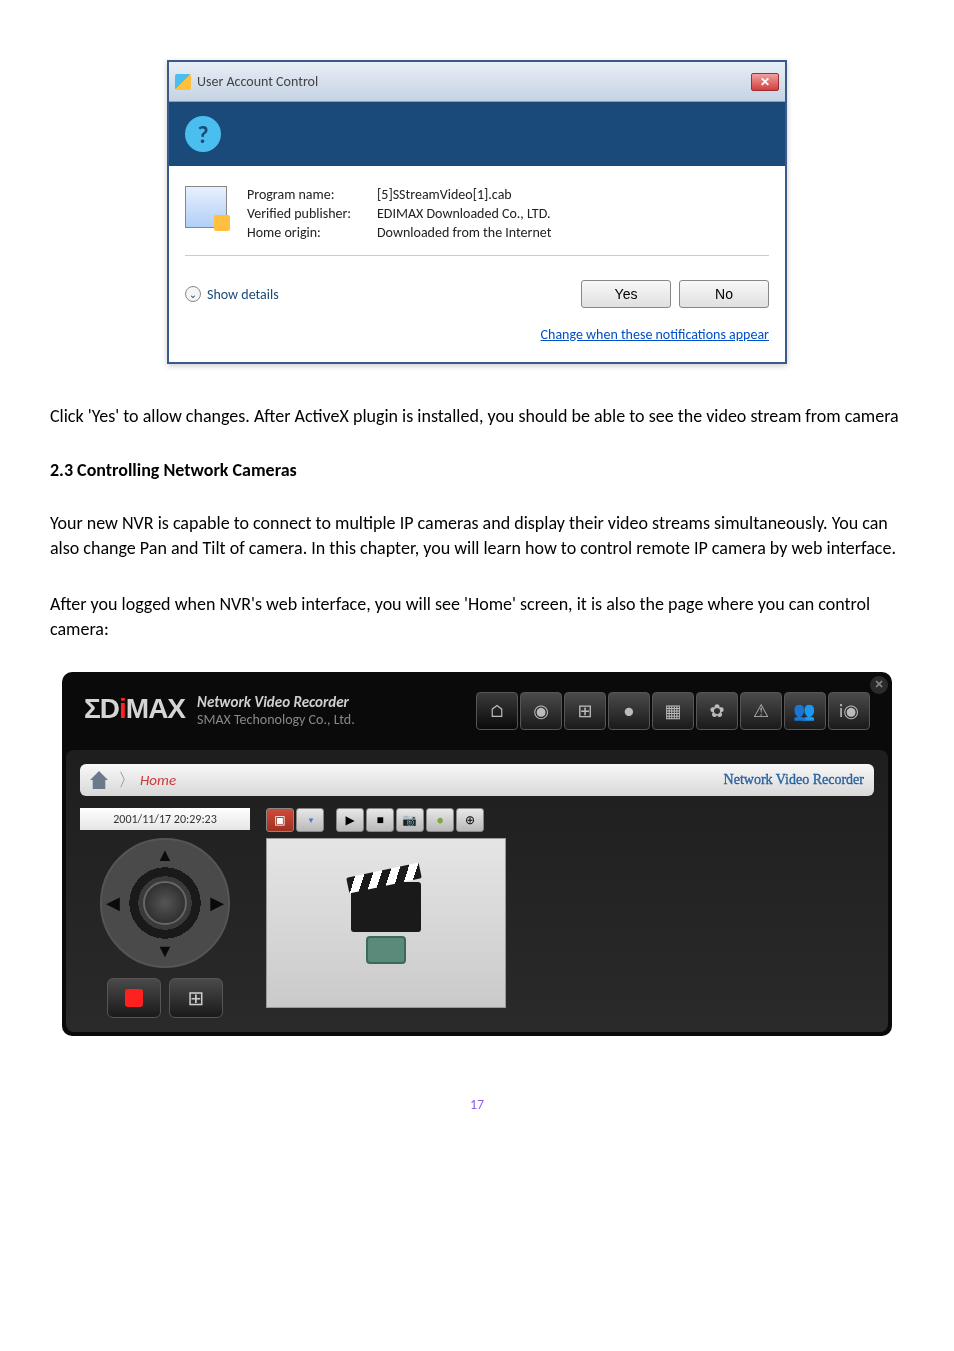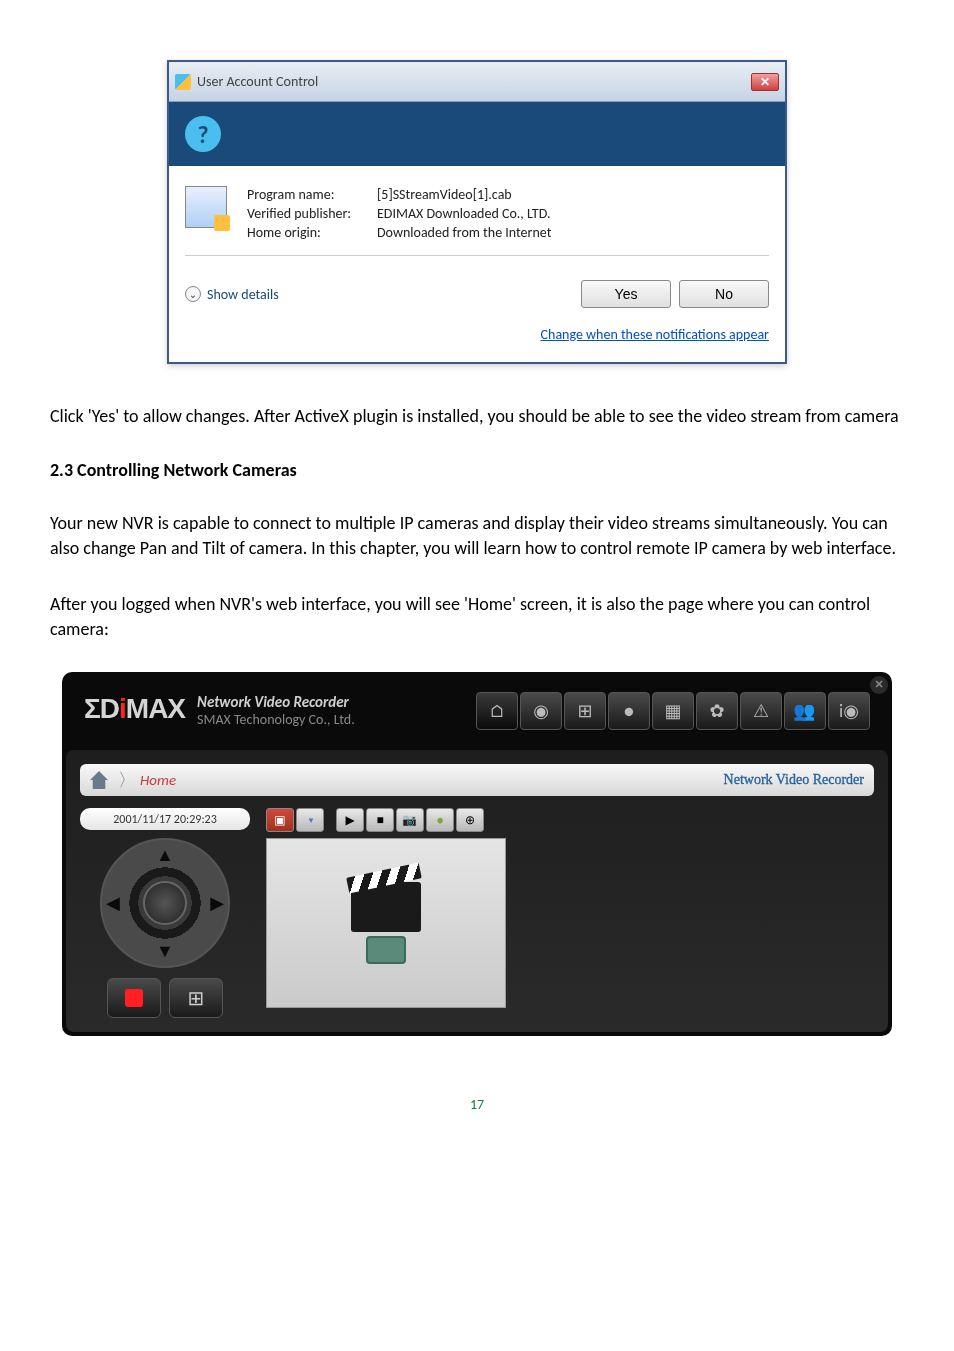--- a/index.html
+++ b/index.html
@@ -46,21 +46,21 @@
     .nav-icon { font-size: 18px; color: #bbb; }
     
     .nvr-main { background: linear-gradient(to bottom, #1e1e1e, #2a2a2a); border-radius: 8px; padding: 14px; margin-top: 4px; }
     .breadcrumb-bar { display: flex; align-items: center; background: linear-gradient(to bottom, #f8f8f8, #d8d8d8); border-radius: 6px; height: 32px; padding: 0 10px; margin-bottom: 12px; }
     .home-icon { width: 18px; height: 18px; background: #6a7a8a; clip-path: polygon(50% 0, 100% 50%, 85% 50%, 85% 100%, 15% 100%, 15% 50%, 0 50%); margin-right: 6px; }
     .breadcrumb-text { color: #cc3a3a; font-size: 15px; font-style: italic; }
     .nvr-slogan { margin-left: auto; font-family: 'Comic Sans MS', cursive; font-size: 14px; color: #2a70b0; -webkit-text-stroke: 0.3px #1a4a8a; }
     
     .nvr-content { display: flex; gap: 16px; }
     .ptz-panel { width: 170px; }
-    .timestamp { background: linear-gradient(to bottom, #fff, #e5e5e5); border-radius: 10px; padding: 4px 8px; font-size: 12px; color: #333; text-align: center; margin-bottom: 8px; }
+    .timestamp { background: linear-gradient(to bottom, #fff, #e5e5e5); border-radius: 0; padding: 4px 8px; font-size: 12px; color: #333; text-align: center; margin-bottom: 8px; }
     .ptz-wheel { width: 130px; height: 130px; margin: 0 auto 10px; position: relative; }
     .wheel-bg { width: 100%; height: 100%; background: radial-gradient(circle, #3a3a3a 0 30%, #1a1a1a 30% 40%, #4a4a4a 40% 100%); border-radius: 50%; border: 2px solid #555; position: relative; }
     .wheel-center { position: absolute; top: 50%; left: 50%; width: 44px; height: 44px; transform: translate(-50%,-50%); background: radial-gradient(circle, #555, #222); border-radius: 50%; border: 2px solid #666; }
     .arrow { position: absolute; color: #0a0a0a; font-size: 18px; cursor: pointer; }
     .arrow.up { top: 4px; left: 50%; transform: translateX(-50%); }
     .arrow.down { bottom: 4px; left: 50%; transform: translateX(-50%); }
     .arrow.left { left: 4px; top: 50%; transform: translateY(-50%); }
     .arrow.right { right: 4px; top: 50%; transform: translateY(-50%); }
     .ptz-bottom { display: flex; gap: 8px; justify-content: center; }
     .rec-btn { width: 54px; height: 40px; background: linear-gradient(to bottom, #4a4a4a, #1a1a1a); border: 1px solid #555; border-radius: 6px; display: flex; align-items: center; justify-content: center; cursor: pointer; }
@@ -70,21 +70,21 @@
     .video-panel { flex: 1; }
     .video-toolbar { display: flex; gap: 2px; margin-bottom: 6px; }
     .tool-btn { height: 24px; min-width: 28px; background: linear-gradient(to bottom, #e8e8e8, #b8b8b8); border: 1px solid #888; border-radius: 3px; display: flex; align-items: center; justify-content: center; cursor: pointer; font-size: 12px; padding: 0 4px; }
     .tool-btn.camera-select { background: linear-gradient(to bottom, #d04a3a, #a03020); color: #fff; }
     .tool-btn.dropdown::after { content: '▾'; margin-left: 2px; font-size: 9px; color: #4a7ac8; }
     .video-area { width: 240px; height: 170px; background: linear-gradient(to bottom, #e5e5e5, #cacaca); border: 1px solid #999; display: flex; align-items: center; justify-content: center; flex-direction: column; gap: 4px; }
     .clapper { width: 70px; height: 50px; background: #1a1a1a; position: relative; border-radius: 3px; }
     .clapper-top { position: absolute; top: -12px; left: -4px; width: 74px; height: 16px; background: repeating-linear-gradient(-60deg, #1a1a1a 0 8px, #fff 8px 16px); transform: rotate(-12deg); border-radius: 2px; }
     .no-video { width: 40px; height: 28px; background: #5a8a7a; border-radius: 4px; border: 2px solid #3a6a5a; }
     
-    .page-number { text-align: center; font-size: 14px; color: #15803d; margin-top: 50px; }
+    .page-number { text-align: center; font-size: 14px; color: #8b5cf6; margin-top: 50px; }
   </style>
 </head>
 <body>
 
 <div class="uac-dialog">
   <div class="uac-titlebar">
     <div class="shield-small"></div>
     <div class="uac-title">User Account Control</div>
     <div class="close-btn">✕</div>
   </div>

